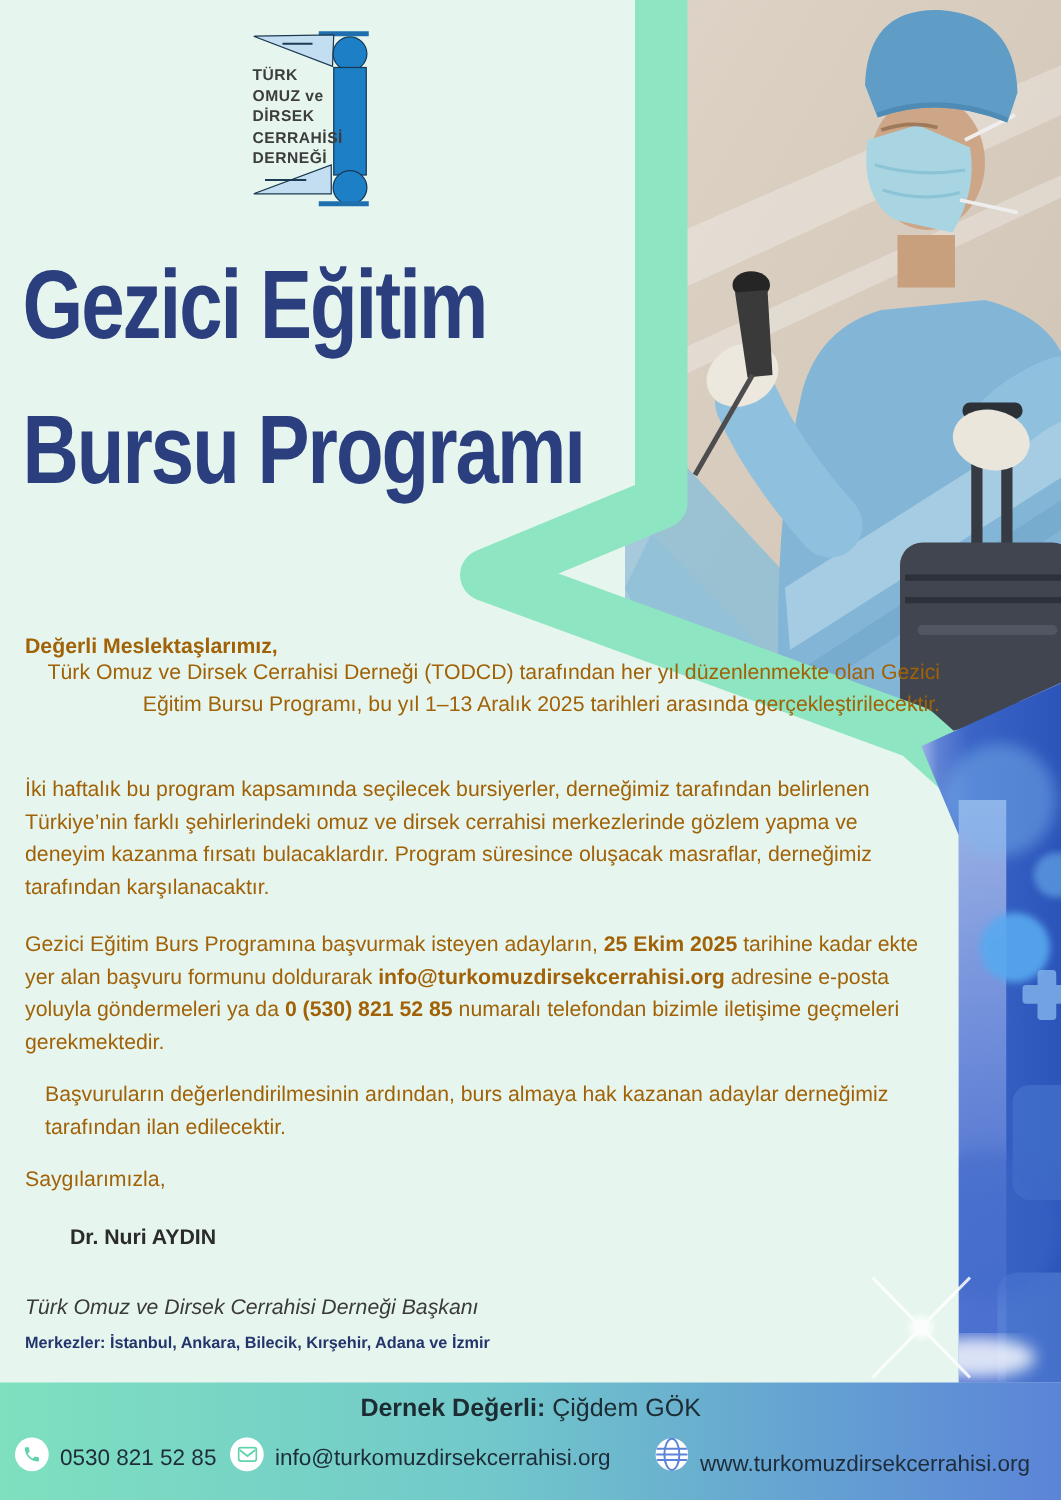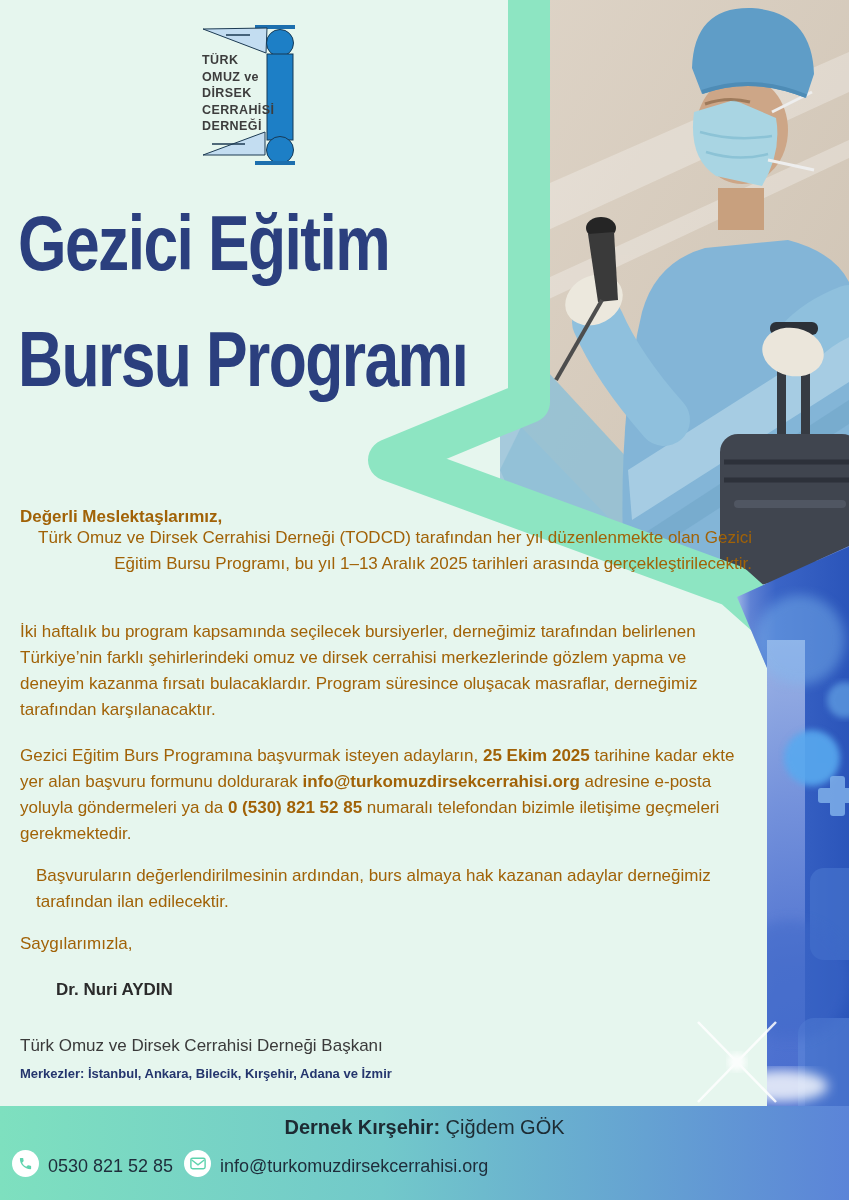--- a/index.html
+++ b/index.html
@@ -23,21 +23,21 @@
   
   .copy{position:absolute;left:20px;width:732px;color:#a16207;font-size:17px;line-height:26px;}
   .b{font-weight:bold;}
   #greeting{top:487px;font-weight:bold;}
   #para1{top:508px;text-align:right;}
   #para2{top:602px;}
   #para3{top:726px;}
   #para4{top:846px;margin-left:16px;}
   #closing{top:914px;}
   #sig-name{top:960px;font-weight:bold;color:#2b2b2b;margin-left:36px;}
-  #sig-title{top:985px;color:#3a3a3a;margin-top:48px;}
+  #sig-title{top:985px;font-style:italic;color:#3a3a3a;margin-top:48px;}
   #centers{top:1048px;font-size:13px;font-weight:bold;color:#24356d;}
 
   
   .footer{position:absolute;left:0;top:1106px;width:849px;height:94px;
           background:linear-gradient(90deg,#7ee0bf 0%,#72c9ca 45%,#5b84d8 100%);}
   .f-head{position:absolute;top:10px;width:100%;text-align:center;font-size:20px;color:#1d2b33;margin:0;}
   .f-item{position:absolute;top:44px;display:flex;align-items:flex-end;gap:9px;
           font-size:18px;color:#1e2c3a;white-space:nowrap;}
   #f-phone{left:12px;} #f-mail{left:184px;} #f-web{left:524px;}
   .circle{width:27px;height:27px;border-radius:50%;background:#fff;display:flex;
@@ -173,36 +173,48 @@
   <p class="copy" id="para3">
     <span>Gezici Eğitim Burs Programına başvurmak isteyen adayların, </span><span class="b">25 Ekim 2025</span><span> tarihine kadar ekte yer alan başvuru formunu doldurarak </span><span class="b">info@turkomuzdirsekcerrahisi.org</span><span> adresine e-posta yoluyla göndermeleri ya da </span><span class="b">0 (530) 821 52 85</span><span> numaralı telefondan bizimle iletişime geçmeleri gerekmektedir.</span>
   </p>
   <p class="copy" id="para4">Başvuruların değerlendirilmesinin ardından, burs almaya hak kazanan adaylar derneğimiz tarafından ilan edilecektir.</p>
   <p class="copy" id="closing">Saygılarımızla,</p>
   <p class="copy" id="sig-name">Dr. Nuri AYDIN</p>
   <p class="copy" id="sig-title">Türk Omuz ve Dirsek Cerrahisi Derneği Başkanı</p>
   <p class="copy" id="centers"><span>Merkezler:</span><span> İstanbul, Ankara, Bilecik, Kırşehir, Adana ve İzmir</span></p>
 
   <div class="footer">
-    <p class="f-head"><span class="b">Dernek Kırşehir:</span><span> Çiğdem GÖK</span></p>
+    <p class="f-head"><span class="b">Dernek Değerli:</span><span> Çiğdem GÖK</span></p>
 
     <div class="f-item" id="f-phone">
       <span class="circle">
         <svg width="15" height="15" viewBox="0 0 24 24">
             <path fill="#5fd3ae" d="M6.62 10.79c1.44 2.83 3.76 5.14 6.59 6.59l2.2-2.21c.27-.26.66-.35 1.01-.24 1.12.37 2.33.57 3.58.57.55 0 1 .45 1 1V20c0 .55-.45 1-1 1-9.39 0-17-7.61-17-17 0-.55.45-1 1-1h3.5c.55 0 1 .45 1 1 0 1.25.2 2.45.57 3.57.11.35.03.74-.25 1.02l-2.2 2.2z"></path>
           </svg>
       </span>
       <span>0530 821 52 85</span>
     </div>
 
     <div class="f-item" id="f-mail">
       <span class="circle">
         <svg width="16" height="13" viewBox="0 0 18 14">
             <rect x="1" y="1" width="16" height="12" rx="2" fill="none" stroke="#5fd3ae" stroke-width="1.6"></rect>
             <polyline points="2,3 9,8.5 16,3" fill="none" stroke="#5fd3ae" stroke-width="1.6"></polyline>
           </svg>
       </span>
       <span>info@turkomuzdirsekcerrahisi.org</span>
     </div>
 
+    <div class="f-item" id="f-web">
+      <span>
+        <svg width="27" height="27" viewBox="0 0 27 27">
+            <circle cx="13.5" cy="13.5" r="13" fill="#ffffff"></circle>
+            <ellipse cx="13.5" cy="13.5" rx="6" ry="12.5" fill="none" stroke="#5b84d8" stroke-width="1.6"></ellipse>
+            <line x1="1.5" y1="9" x2="25.5" y2="9" stroke="#5b84d8" stroke-width="1.6"></line>
+            <line x1="1" y1="13.5" x2="26" y2="13.5" stroke="#5b84d8" stroke-width="1.6"></line>
+            <line x1="1.5" y1="18" x2="25.5" y2="18" stroke="#5b84d8" stroke-width="1.6"></line>
+          </svg>
+      </span>
+      <span>www.turkomuzdirsekcerrahisi.org</span>
+    </div>
   </div>
 
 </div>
 
 </body></html>

